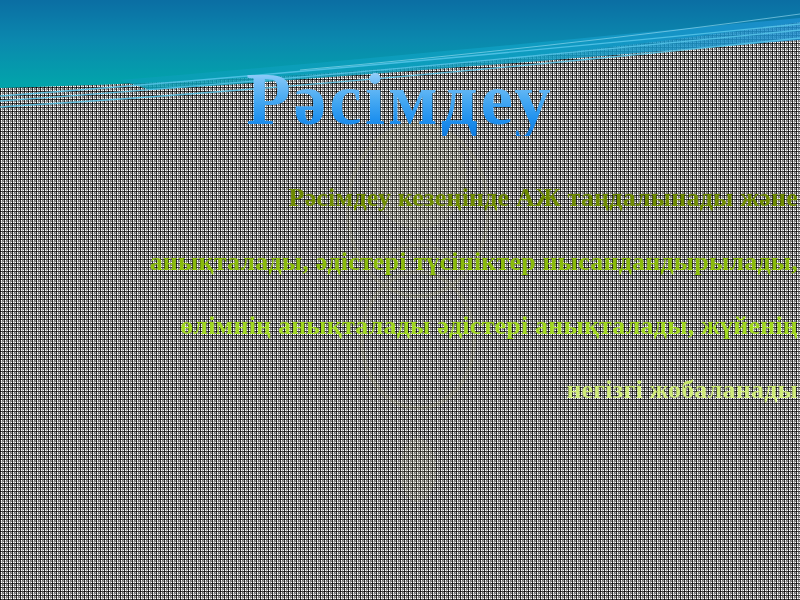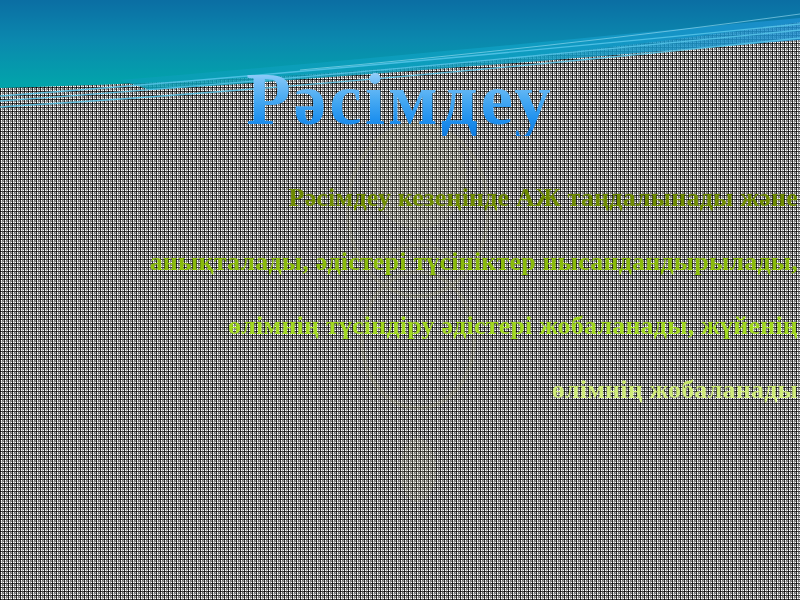--- a/index.html
+++ b/index.html
@@ -178,17 +178,17 @@
         <path d="M300 70 C460 56 640 36 800 14"></path>
       </g>
     </svg>
   </div>
 
   <h1 class="title">Рәсімдеу</h1>
 
   <div class="body-text">
     <span class="ln">Рәсімдеу кезеңінде АЖ таңдалынады және</span>
     <span class="ln">анықталады, әдістері түсініктер нысандандырылады,</span>
-    <span class="ln">өлімнің түсіндіру әдістері жобаланады, жүйенің</span>
-    <span class="ln">өлімнің жобаланады</span>
+    <span class="ln">өлімнің анықталады әдістері анықталады, жүйенің</span>
+    <span class="ln">негізгі жобаланады</span>
   </div>
 
 </div>
 
 </body></html>

